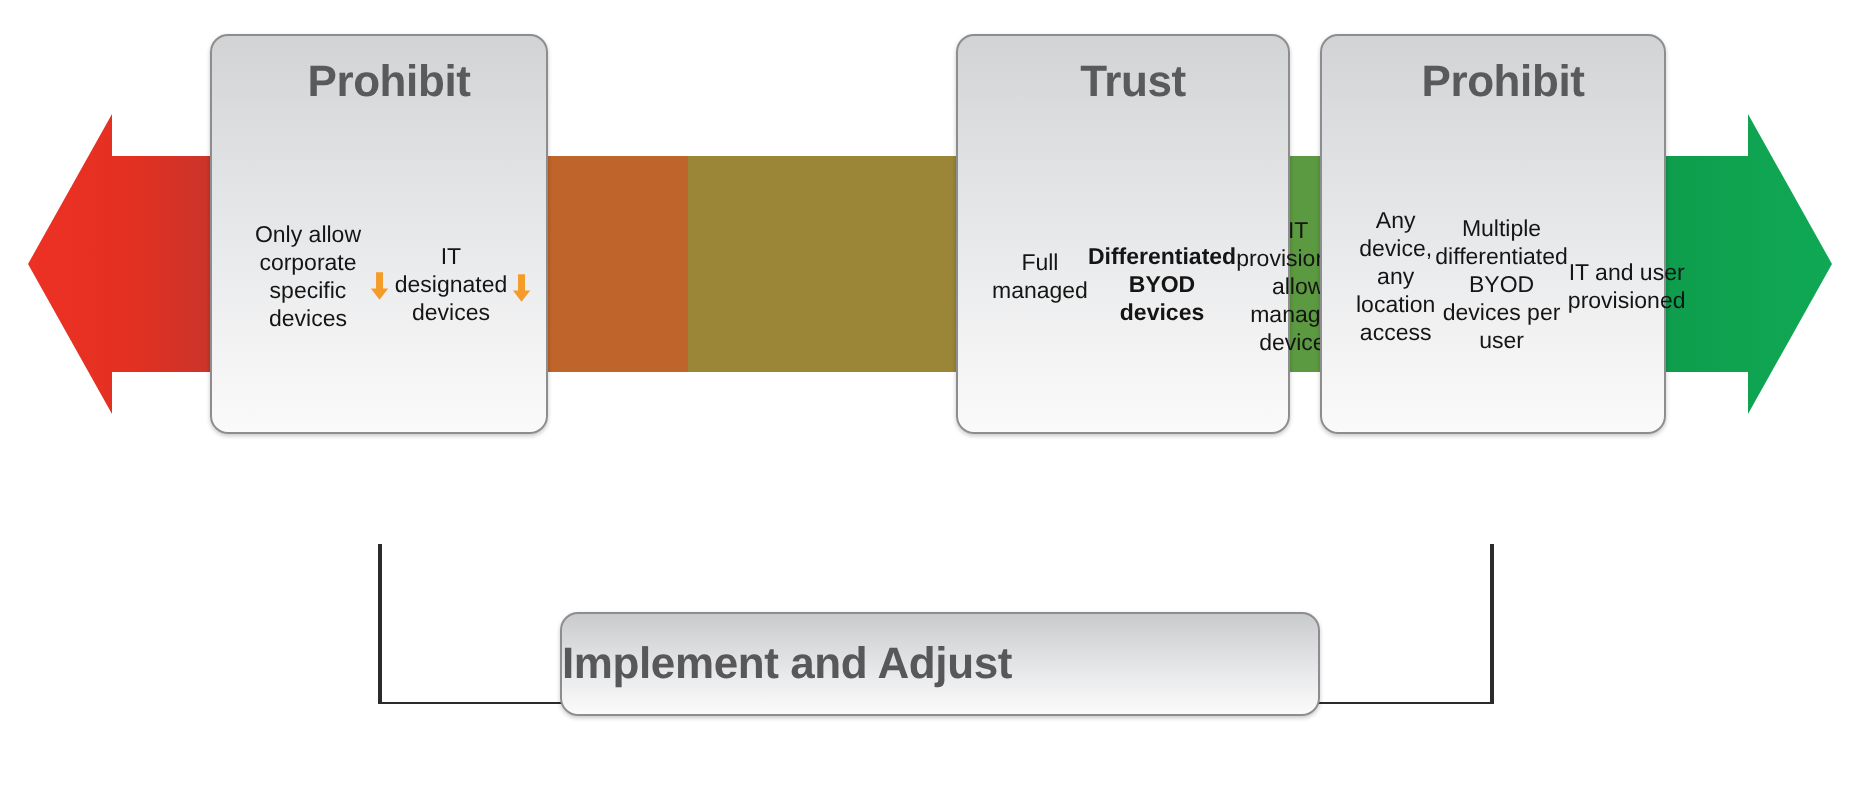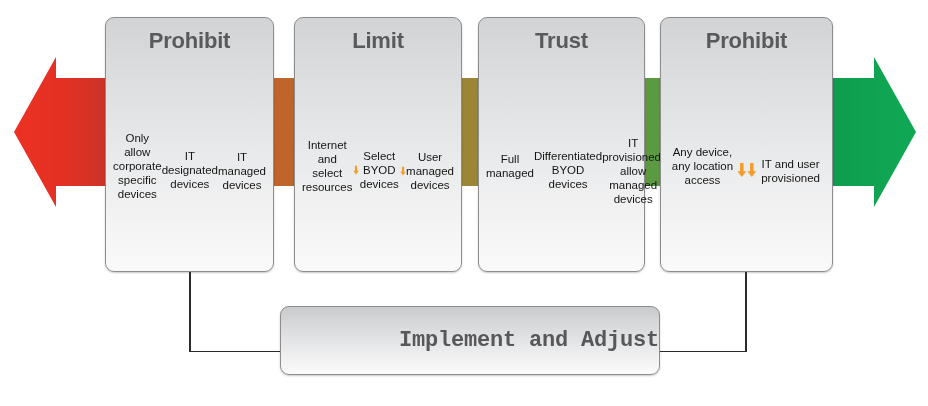--- a/index.html
+++ b/index.html
@@ -35,27 +35,27 @@
   .arrow-right {
     position: absolute;
     left: 820px; top: 57px;
     width: 96px; height: 150px;
   }
 
   
   .card {
     position: absolute;
     top: 17px;
-    height: 255px;
+    height: 200px;
     border: 1px solid #8d8d8f;
     border-radius: 9px;
     background: linear-gradient(to bottom, #d2d3d5 0%, #dcdddf 22%, #e9eaeb 55%, #f4f4f5 82%, #fafafa 100%);
     box-shadow: 0 1px 2px rgba(0,0,0,.22);
     box-sizing: border-box;
-    padding: 8px 7px 6px 7px;
+    padding: 8px 7px 6px 17px;
     display: flex;
     flex-direction: column;
     align-items: center;
   }
   .card-title {
     font-size: 22px;
     font-weight: bold;
     color: #595a5c;
     letter-spacing: -0.2px;
     line-height: 1.1;
@@ -82,30 +82,29 @@
     margin: 0 auto;
   }
 
   
   .connector { position: absolute; background: #2b2b2b; }
 
   
   .bottom-box {
     position: absolute;
     left: 280px; top: 306px;
-    width: 380px; height: 69px;
+    width: 380px; height: 52px;
     border: 1px solid #8d8d8f;
     border-radius: 9px;
     background: linear-gradient(to bottom, #c9cacc 0%, #d7d8da 25%, #e6e7e8 55%, #f2f2f3 80%, #fbfbfb 100%);
     box-shadow: 0 1px 2px rgba(0,0,0,.22);
     display: flex;
     align-items: center;
-    justify-content: flex-end;
+    justify-content: flex-start;
     box-sizing: border-box;
-    font-family: Liberation Mono, monospace;
   }
   .bottom-box-label {
     font-size: 22px;
     font-weight: bold;
     color: #58585b;
     letter-spacing: -0.2px;
   }
 </style>
 </head>
 <body>
@@ -144,61 +143,47 @@
     <div class="card-title">Prohibit</div>
     <div class="card-body">
       <div class="step-text" style="margin-top:2px;">Only allow corporate specific devices</div>
       <svg class="down-arrow" width="22" height="32" viewBox="0 0 22 32" style="margin-top:10px;">
         <polygon points="7,0 15,0 15,19 21,19 11,32 1,19 7,19" fill="#F59B28"></polygon>
       </svg>
       <div class="step-text" style="margin-top:10px;">IT designated devices</div>
       <svg class="down-arrow" width="22" height="32" viewBox="0 0 22 32" style="margin-top:12px;">
         <polygon points="7,0 15,0 15,19 21,19 11,32 1,19 7,19" fill="#F59B28"></polygon>
       </svg>
-      <div class="step-text" style="margin-top:12px;">IT managed devices</div>
     </div>
   </div>
 
-  <div class="card" style="left:294px;width:168px;">
-    <div class="card-title">Limit</div>
-    <div class="card-body">
-      <div class="step-text" style="margin-top:2px;">Internet and select resources</div>
-      <svg class="down-arrow" width="22" height="32" viewBox="0 0 22 32" style="margin-top:10px;">
-        <polygon points="7,0 15,0 15,19 21,19 11,32 1,19 7,19" fill="#F59B28"></polygon>
-      </svg>
-      <div class="step-text" style="margin-top:10px;">Select BYOD devices</div>
-      <svg class="down-arrow" width="22" height="32" viewBox="0 0 22 32" style="margin-top:12px;">
-        <polygon points="7,0 15,0 15,19 21,19 11,32 1,19 7,19" fill="#F59B28"></polygon>
-      </svg>
-      <div class="step-text" style="margin-top:12px;">User managed devices</div>
-    </div>
-  </div>
 
   <div class="card" style="left:478px;width:167px;">
     <div class="card-title">Trust</div>
     <div class="card-body">
       <div class="step-text" style="margin-top:2px;">Full managed</div>
       <svg class="down-arrow" width="22" height="32" viewBox="0 0 22 32" style="margin-top:10px;">
         <polygon points="7,0 15,0 15,19 21,19 11,32 1,19 7,19" fill="#F59B28"></polygon>
       </svg>
-      <div class="step-text" style="margin-top:10px;">Differentiated BYOD devices</div>
+      <div class="step-text" style="margin-top:10px;font-weight:bold;">Differentiated BYOD devices</div>
       <svg class="down-arrow" width="22" height="32" viewBox="0 0 22 32" style="margin-top:10px;">
         <polygon points="7,0 15,0 15,19 21,19 11,32 1,19 7,19" fill="#F59B28"></polygon>
       </svg>
       <div class="step-text" style="margin-top:12px;">IT provisioned, allow managed devices</div>
     </div>
   </div>
 
   <div class="card" style="left:660px;width:173px;">
     <div class="card-title">Prohibit</div>
     <div class="card-body">
       <div class="step-text" style="margin-top:2px;">Any device, any location access</div>
       <svg class="down-arrow" width="22" height="32" viewBox="0 0 22 32" style="margin-top:10px;">
         <polygon points="7,0 15,0 15,19 21,19 11,32 1,19 7,19" fill="#F59B28"></polygon>
       </svg>
+      <div class="step-text" style="margin-top:10px;">Multiple differentiated BYOD devices per user</div>
       <svg class="down-arrow" width="22" height="32" viewBox="0 0 22 32" style="margin-top:10px;">
         <polygon points="7,0 15,0 15,19 21,19 11,32 1,19 7,19" fill="#F59B28"></polygon>
       </svg>
       <div class="step-text" style="margin-top:12px;">IT and user provisioned</div>
     </div>
   </div>
 
   <div class="connector" style="left:189px;top:272px;width:1.5px;height:80px;"></div>
   <div class="connector" style="left:189px;top:350.5px;width:92px;height:1.5px;"></div>
 

